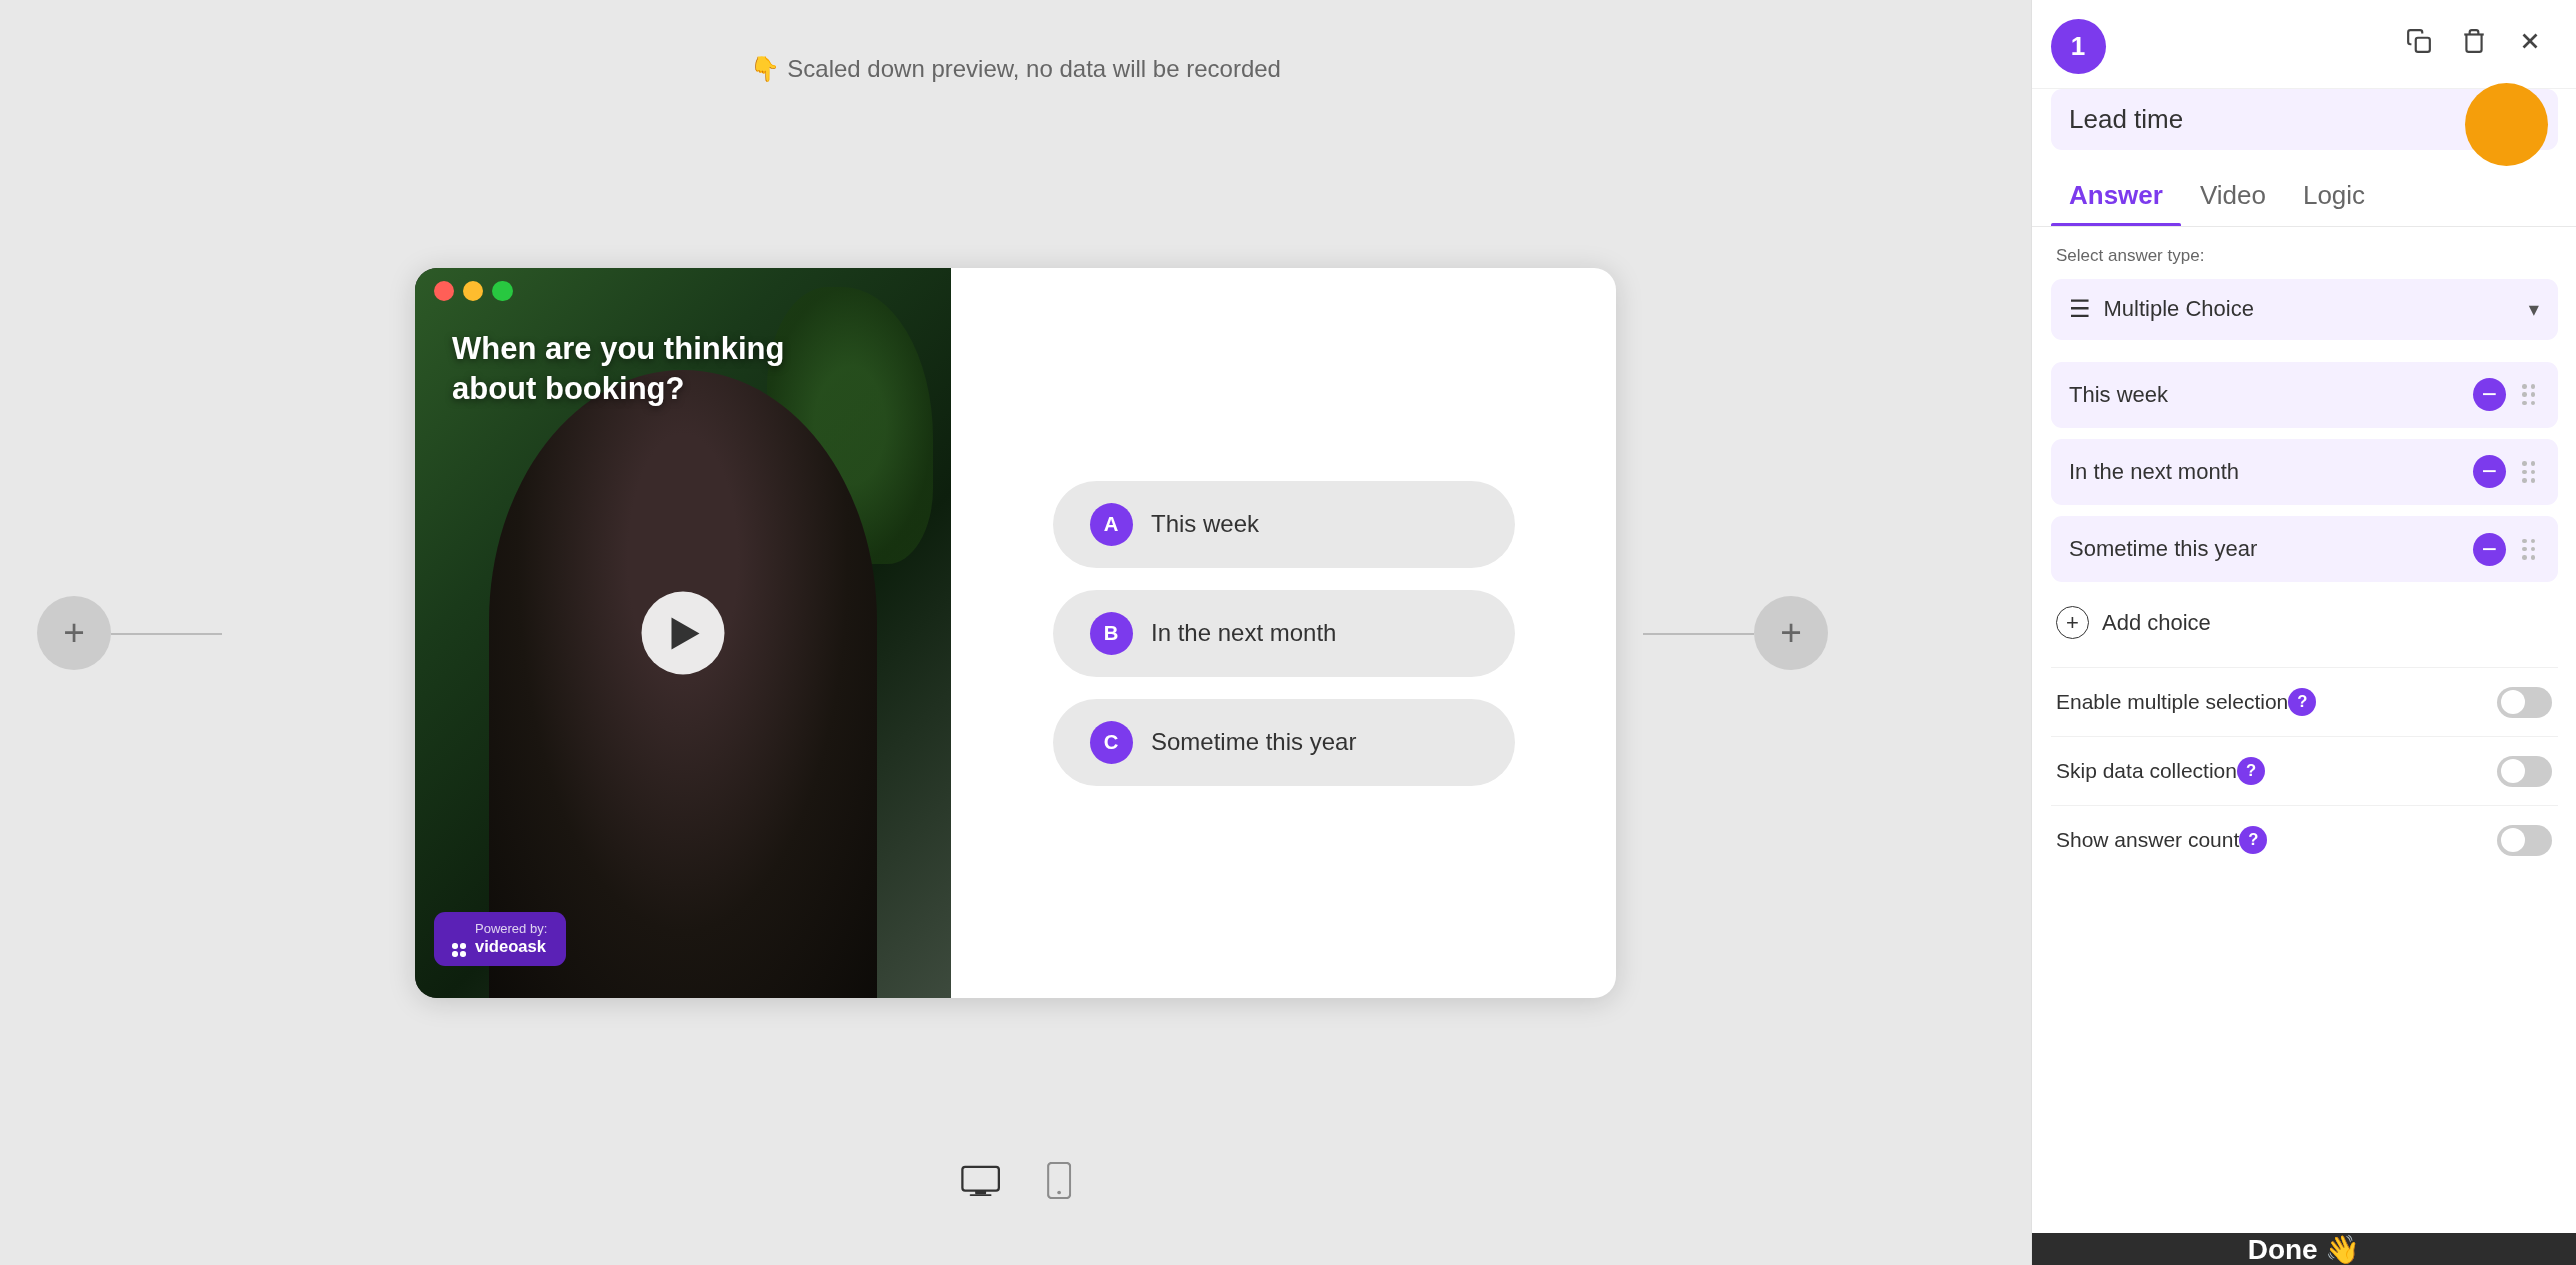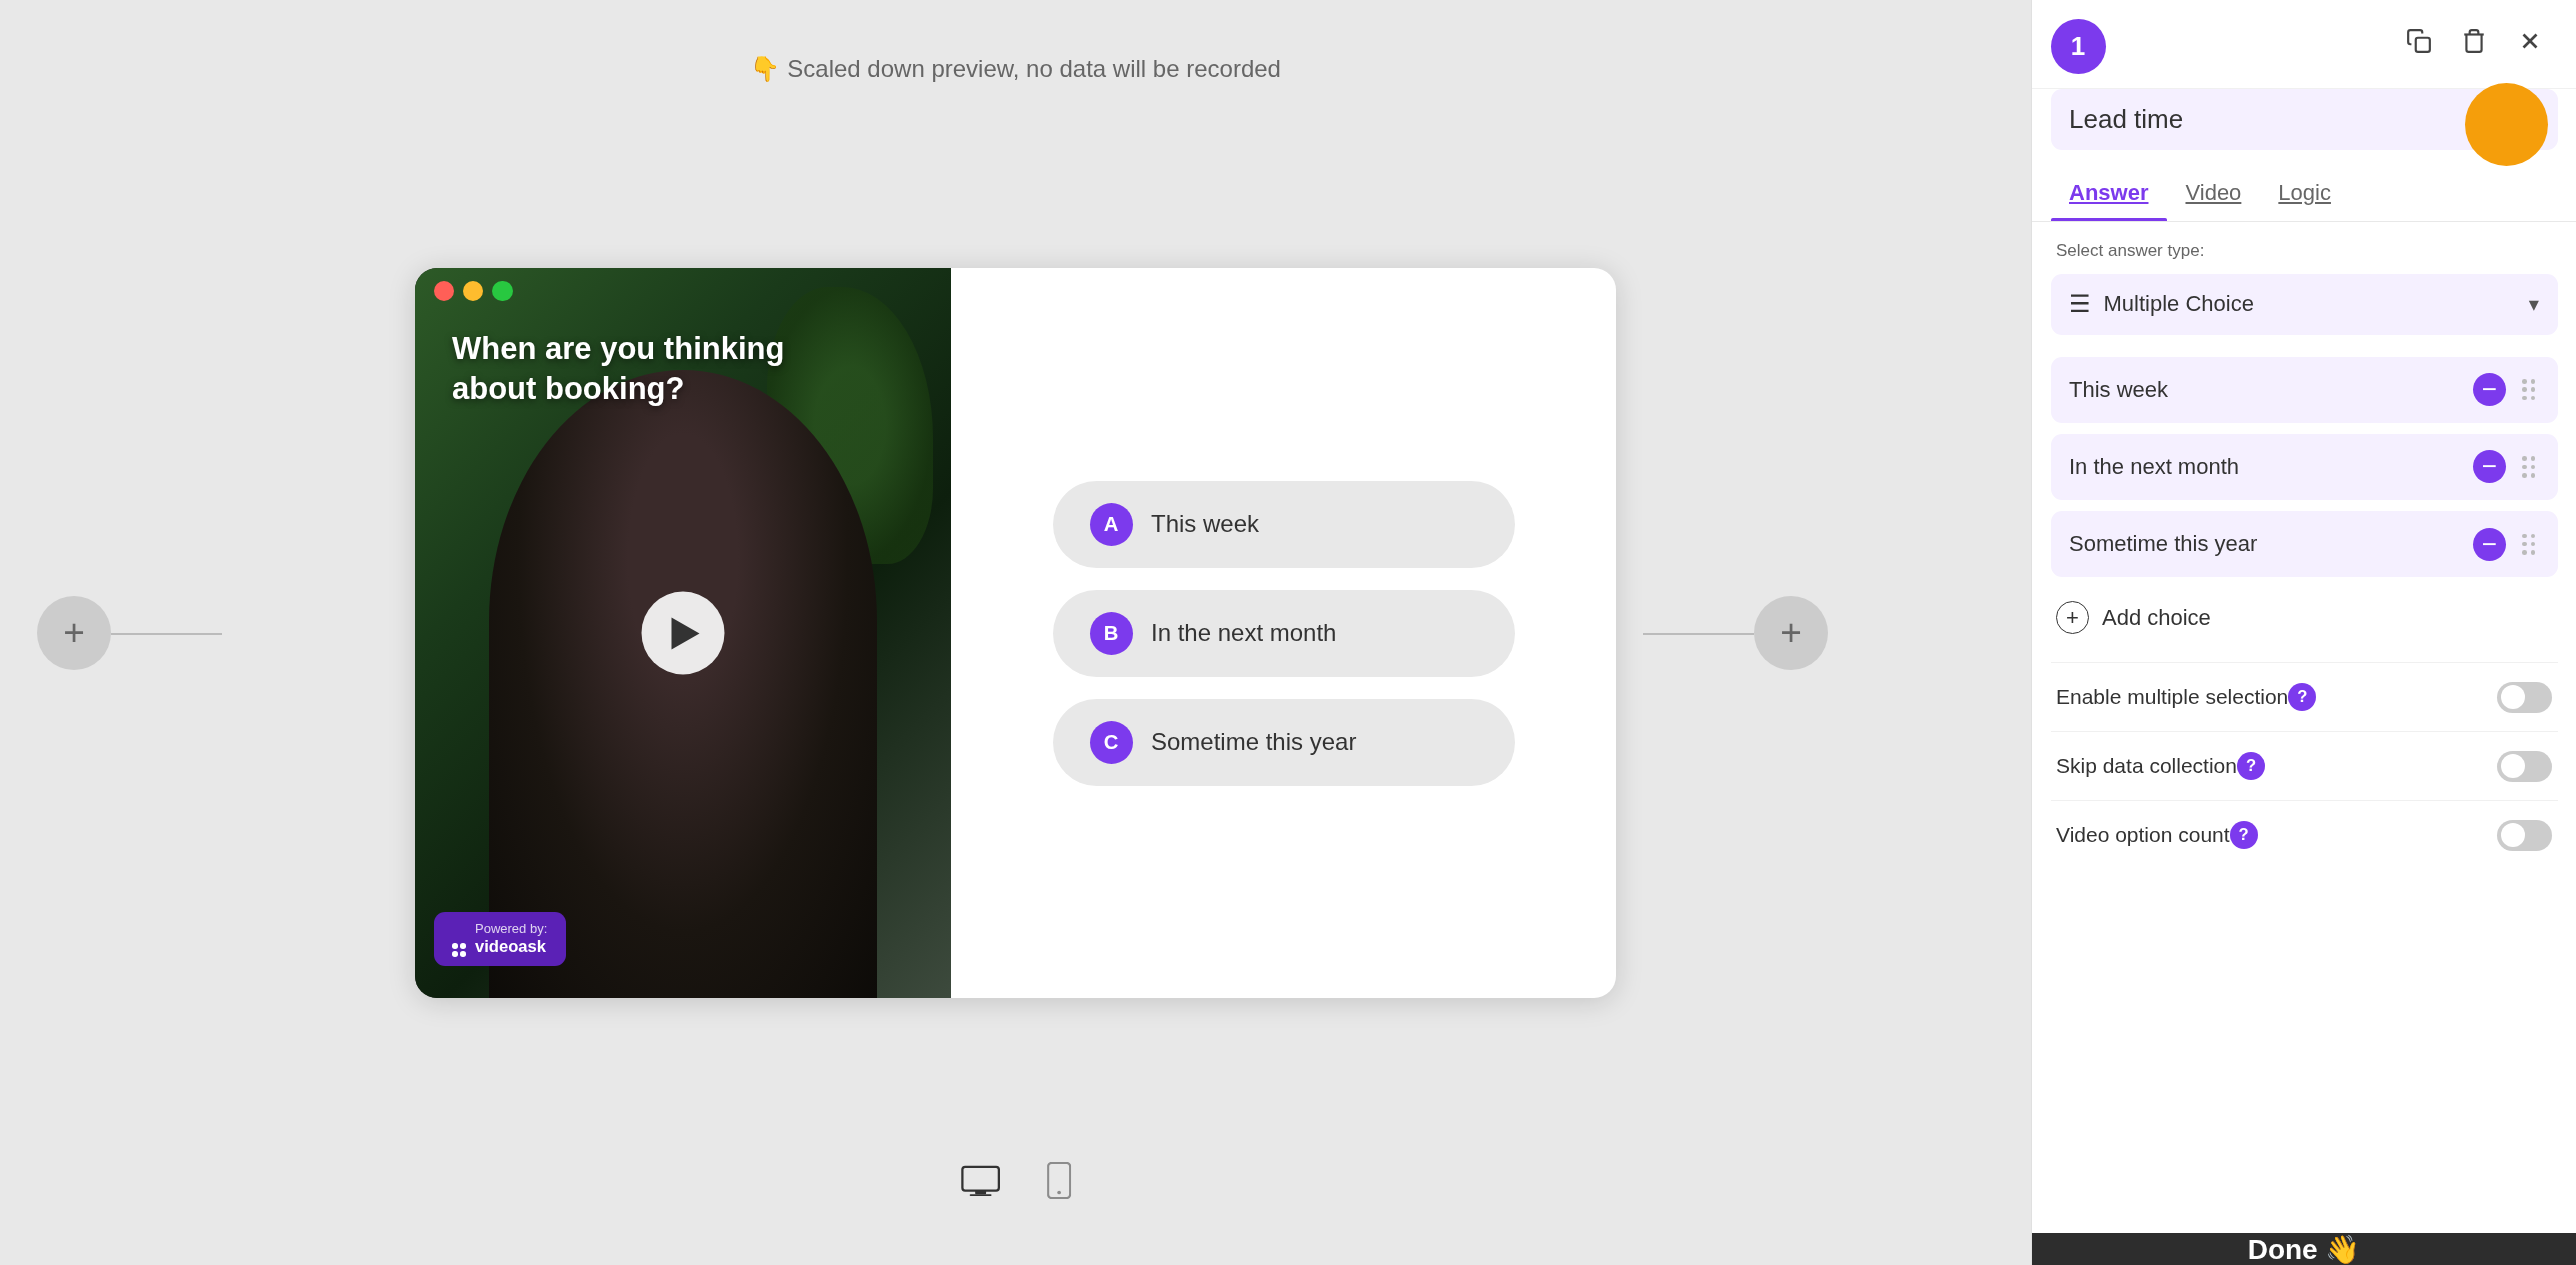--- a/index.html
+++ b/index.html
@@ -339,27 +339,26 @@
     
     .panel-tabs {
       display: flex;
       padding: 0 18.5px;
       border-bottom: 0.9px solid #e8e8e8;
       margin-top: 15px;
     }
 
     .panel-tab {
       padding: 15px 18.5px;
-      font-size: 22px;
+      font-size: 26px;
       cursor: pointer;
       background: none;
       border: none;
       color: #666;
       position: relative;
-      text-decoration: underline;
     }
 
     .panel-tab.active {
       color: #7c3aed;
       font-weight: 600;
     }
 
     .panel-tab.active::after {
       content: '';
       position: absolute;
@@ -793,21 +792,21 @@
     <div class="toggle-row">
       <div class="toggle-label">
         <span>Skip data collection</span>
         <div class="toggle-help">?</div>
       </div>
       <div class="toggle-switch"></div>
     </div>
 
     <div class="toggle-row">
       <div class="toggle-label">
-        <span>Video option count</span>
+        <span>Show answer count</span>
         <div class="toggle-help">?</div>
       </div>
       <div class="toggle-switch"></div>
     </div>
 
   </div>
 
   <button class="done-btn">
     <span>Done 👋</span>
   </button>

